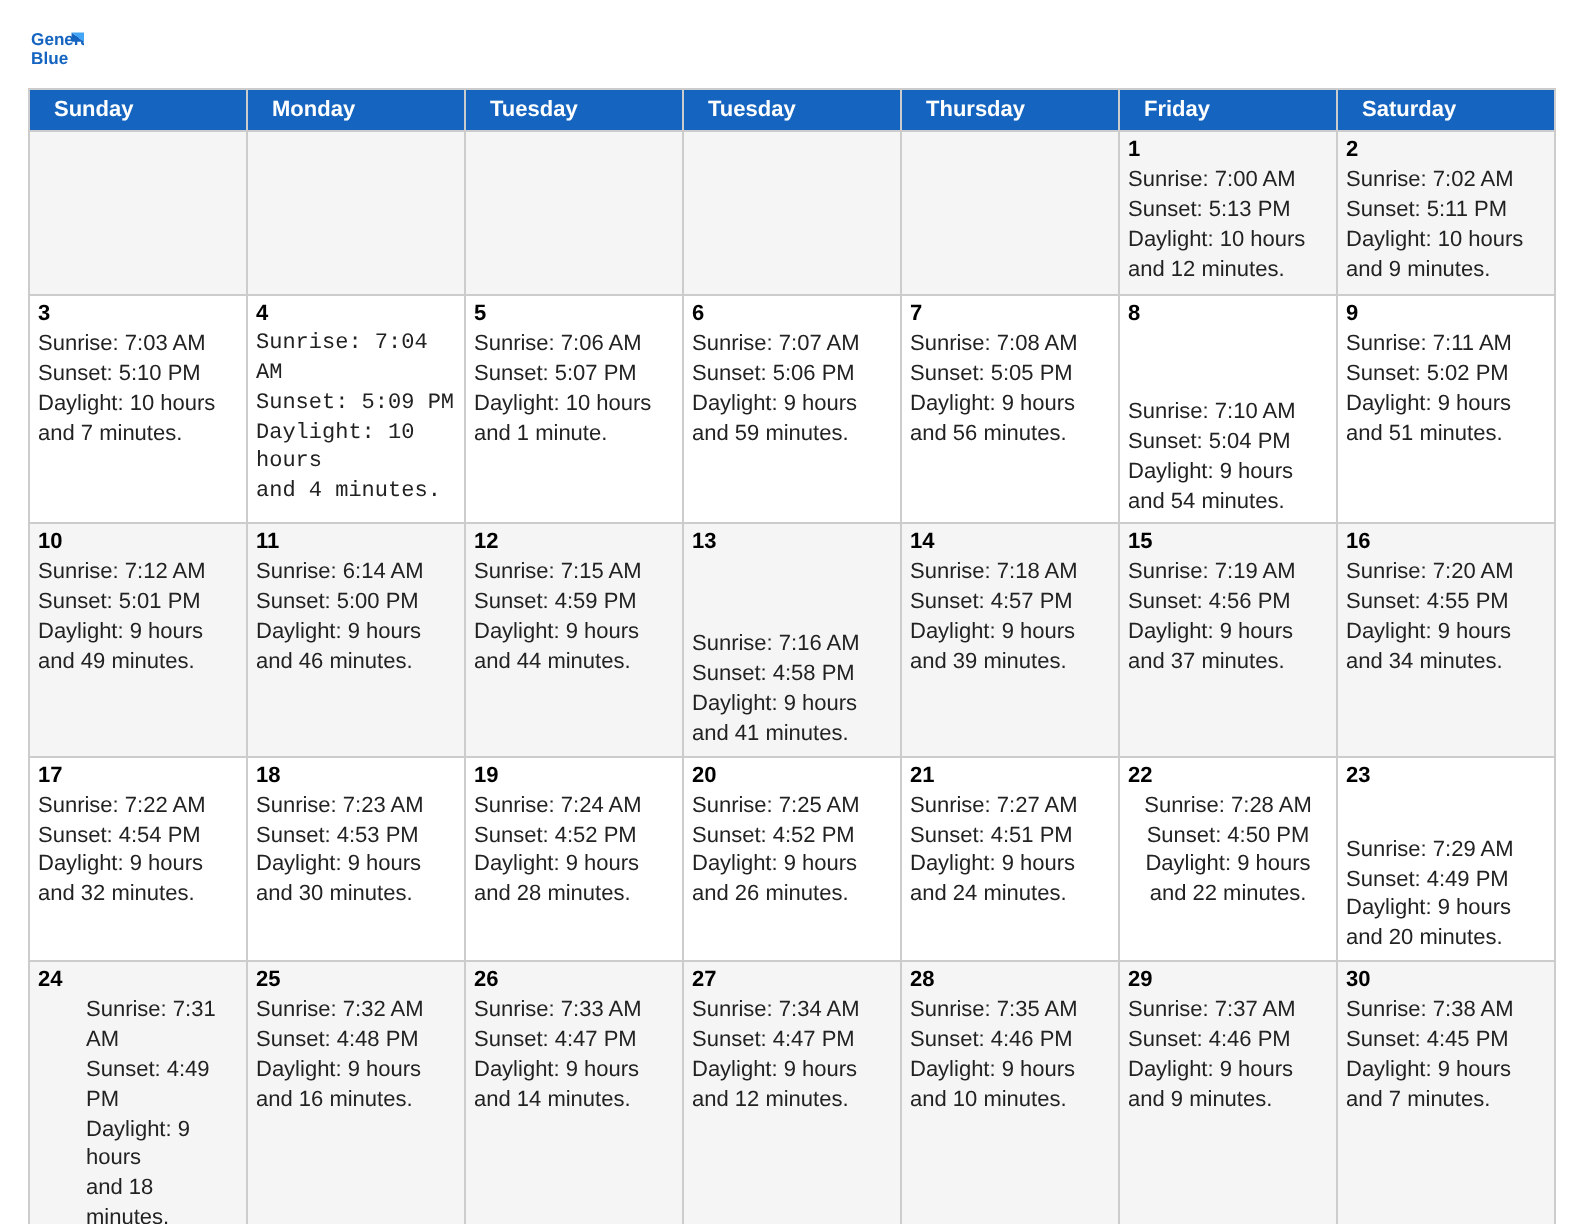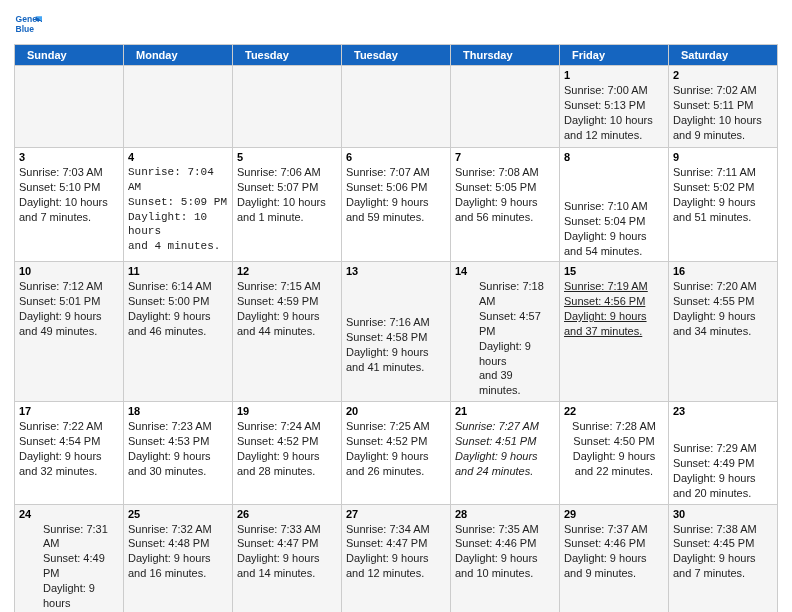--- a/index.html
+++ b/index.html
@@ -228,28 +228,28 @@
           </td>
           <td>
             <span class="day-num">13</span>
             <div class="day-info" style="white-space: pre-line; margin-top: 38px;">Sunrise: 7:16 AM
 Sunset: 4:58 PM
 Daylight: 9 hours
 and 41 minutes.</div>
           </td>
           <td>
             <span class="day-num">14</span>
-            <div class="day-info" style="white-space: pre-line; margin-left: 24px;">Sunrise: 7:18 AM
+            <div class="day-info" style="white-space: pre-line;">Sunrise: 7:18 AM
 Sunset: 4:57 PM
 Daylight: 9 hours
 and 39 minutes.</div>
           </td>
           <td>
             <span class="day-num">15</span>
-            <div class="day-info" style="white-space: pre-line; text-decoration: underline;">Sunrise: 7:19 AM
+            <div class="day-info" style="white-space: pre-line;">Sunrise: 7:19 AM
 Sunset: 4:56 PM
 Daylight: 9 hours
 and 37 minutes.</div>
           </td>
           <td>
             <span class="day-num">16</span>
             <div class="day-info" style="white-space: pre-line;">Sunrise: 7:20 AM
 Sunset: 4:55 PM
 Daylight: 9 hours
 and 34 minutes.</div>
@@ -279,21 +279,21 @@
           </td>
           <td>
             <span class="day-num">20</span>
             <div class="day-info" style="white-space: pre-line;">Sunrise: 7:25 AM
 Sunset: 4:52 PM
 Daylight: 9 hours
 and 26 minutes.</div>
           </td>
           <td>
             <span class="day-num">21</span>
-            <div class="day-info" style="white-space: pre-line; font-style: italic;">Sunrise: 7:27 AM
+            <div class="day-info" style="white-space: pre-line;">Sunrise: 7:27 AM
 Sunset: 4:51 PM
 Daylight: 9 hours
 and 24 minutes.</div>
           </td>
           <td>
             <span class="day-num">22</span>
             <div class="day-info" style="white-space: pre-line; text-align: center;">Sunrise: 7:28 AM
 Sunset: 4:50 PM
 Daylight: 9 hours
 and 22 minutes.</div>

